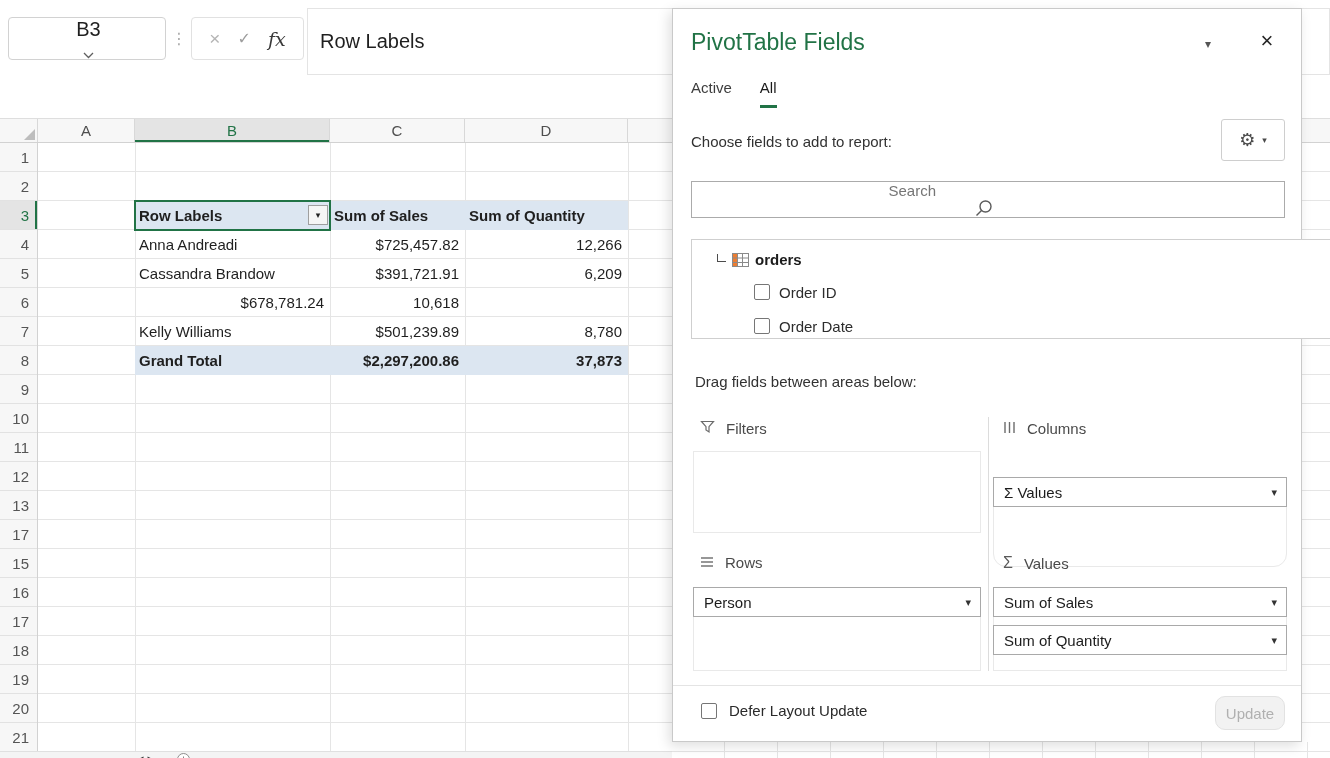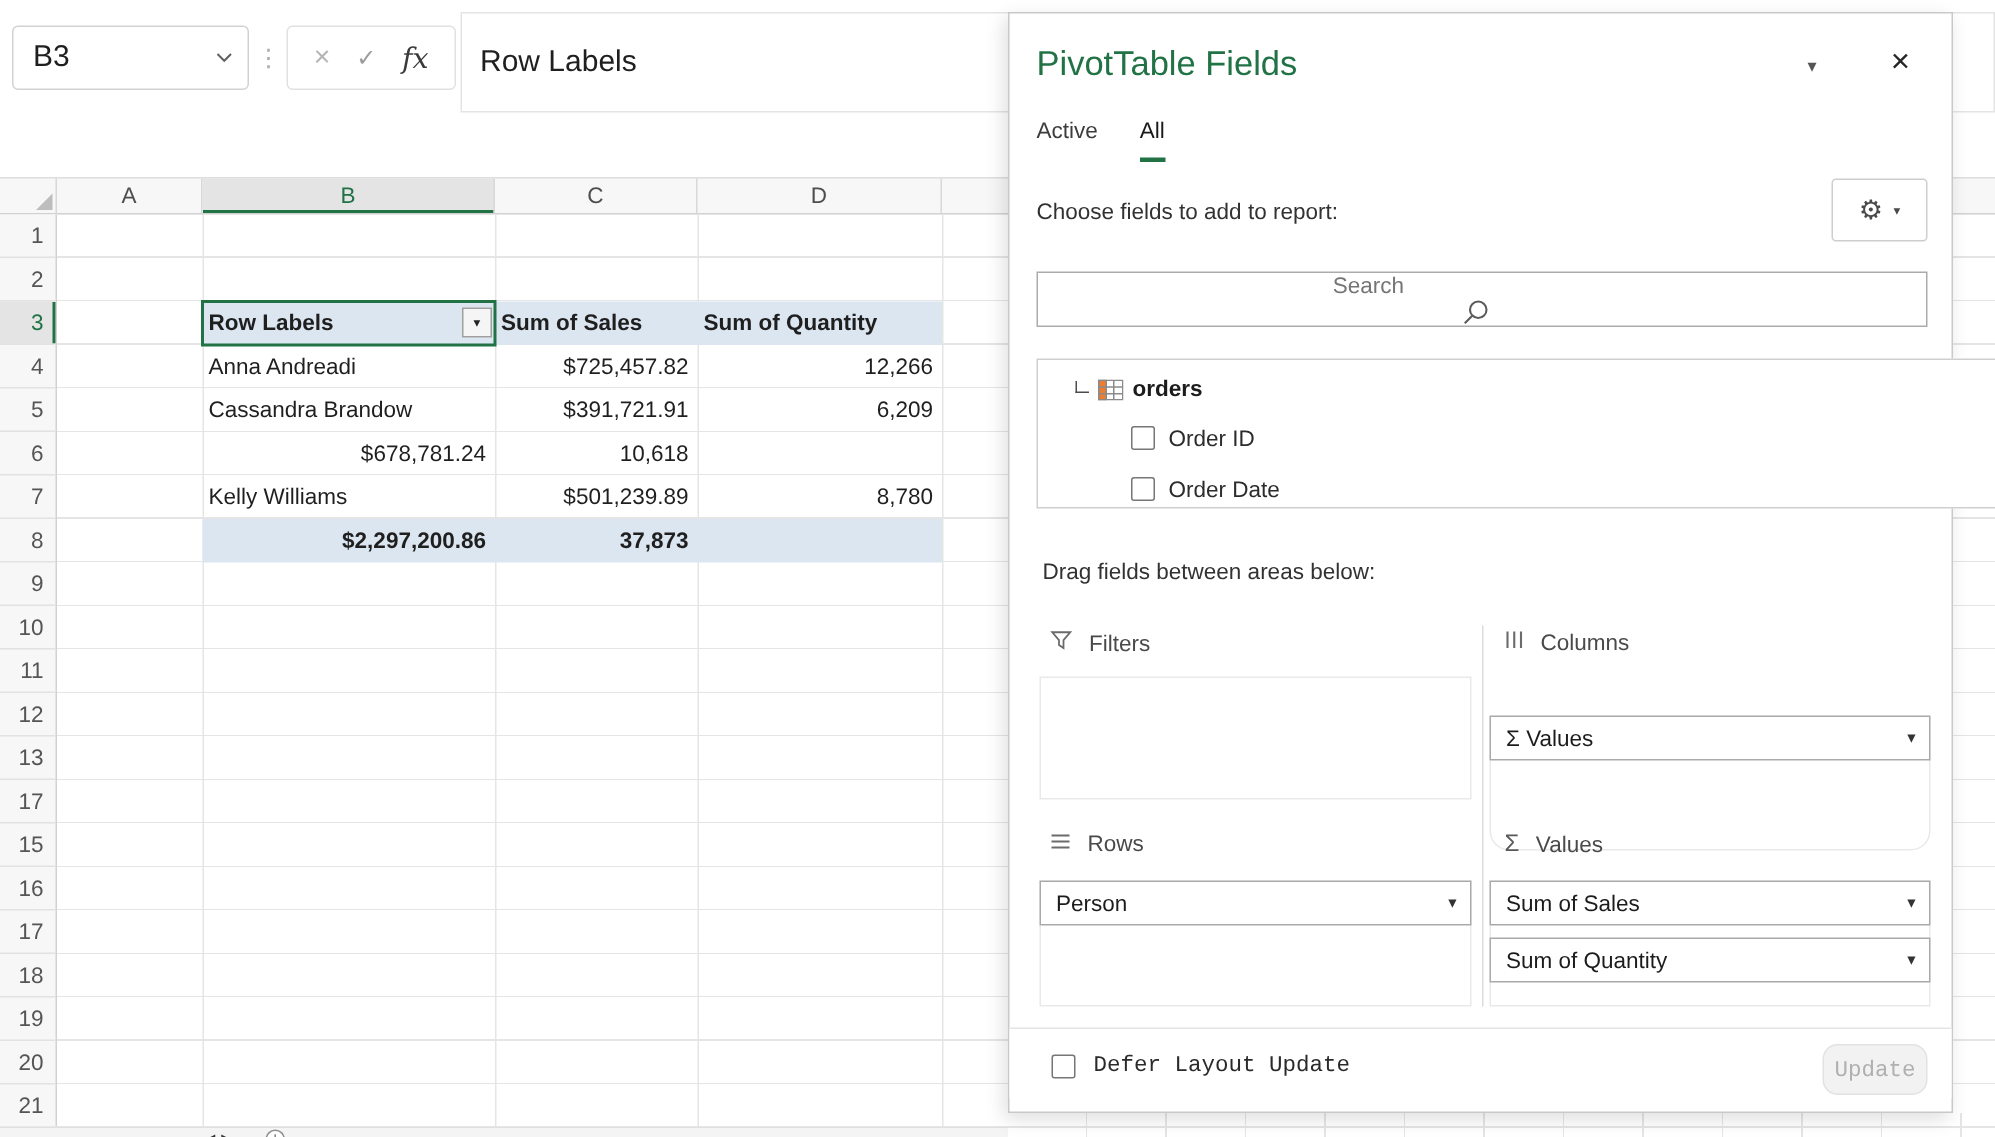--- a/index.html
+++ b/index.html
@@ -2,21 +2,21 @@
 <html style="--excel-green: #217346; --pivot-header-fill: #DCE6F1; --selected-header-fill: #E4E4E4; --table-icon-orange: #ED7D31;"><head>
 <meta charset="utf-8">
 <title>Excel — PivotTable Fields</title>
 <style>
   *{margin:0;padding:0;box-sizing:border-box;}
   body{font-family:"Liberation Sans","DejaVu Sans",sans-serif;color:#1f1f1f;background:#fff;}
   .app{position:relative;width:1330px;height:758px;overflow:hidden;background:#fff;}
 
   
   .topbar{position:absolute;left:0;top:0;width:1330px;height:118px;background:#fff;}
-  .name-box{position:absolute;left:8px;top:17px;width:158px;height:43px;border:1px solid #d2d2d2;border-radius:4px;background:#fff;display:flex;align-items:center;justify-content:space-between;padding:0 10px 0 13px;}
+  .name-box{position:absolute;left:8px;top:17px;width:158px;height:43px;border:1px solid #d2d2d2;border-radius:4px;background:#fff;display:flex;align-items:center;justify-content:space-between;padding:0 10px 0 13px;flex-direction:column;}
   .nb-val{font-size:20px;}
   .nb-chev{display:flex;align-items:center;}
   .drag-dots{position:absolute;left:169px;top:17px;width:20px;height:43px;display:flex;align-items:center;justify-content:center;color:#ababab;font-size:16px;}
   .fx-group{position:absolute;left:191px;top:17px;width:113px;height:43px;border:1px solid #e1e1e1;border-radius:4px;background:#fff;display:flex;align-items:center;justify-content:space-evenly;}
   .icon-cancel{color:#b5b5b5;font-size:19px;}
   .icon-enter{color:#9c9c9c;font-size:16px;}
   .icon-fx{font-family:"DejaVu Serif","Liberation Serif",serif;font-style:italic;font-size:19px;color:#3a3a3a;}
   .formula-box{position:absolute;left:307px;top:8px;width:1023px;height:67px;border:1px solid #e4e4e4;background:#fff;display:flex;align-items:center;padding-left:12px;font-size:20px;}
 
   
@@ -91,21 +91,21 @@
   .z-sigma{font-size:16px;color:#5a5a5a;}
   .divider-v{position:absolute;left:315px;top:408px;width:1px;height:254px;background:#dcdcdc;}
   .zb{position:absolute;background:#fff;border:1px solid #e9e9e9;}
   .zb-filters{left:20px;top:442px;width:288px;height:82px;}
   .zb-columns{left:320px;top:468px;width:294px;height:90px;border-radius:13px;}
   .zb-rows{left:20px;top:578px;width:288px;height:84px;}
   .zb-values{left:320px;top:578px;width:294px;height:84px;}
   .fitem{position:relative;height:30px;margin:0 -1px 8px -1px;border:1px solid #a9a9a9;background:#fff;display:flex;align-items:center;padding:0 28px 0 10px;font-size:15px;color:#1c1c1c;}
   .fitem:first-child{margin-top:-1px;}
   .fi-caret{position:absolute;right:9px;top:50%;transform:translateY(-50%);font-size:11px;color:#333;}
-  .p-bottom{position:absolute;left:0;top:676px;width:628px;height:47px;border-top:1px solid #e4e4e4;background:#fff;font-family:Liberation Mono, monospace;}
+  .p-bottom{position:absolute;left:0;top:676px;width:628px;height:47px;border-top:1px solid #e4e4e4;background:#fff;}
   .defer{position:absolute;left:28px;top:16px;display:flex;align-items:center;gap:12px;font-size:15px;color:#2a2a2a;}
   .update-btn{position:absolute;right:16px;top:10px;width:70px;height:34px;border:1px solid #e2e2e2;border-radius:10px;background:#f2f2f2;color:#b0b0b0;font-size:15px;display:flex;align-items:center;justify-content:center;}
 </style>
 </head>
 <body>
 
 <div class="app">
 
   <div class="topbar">
     <div class="name-box">
@@ -220,20 +220,21 @@
       </div>
 
       <div class="prow">
         <div class="pc">Kelly Williams</div>
         <div class="pc num">$501,239.89</div>
         <div class="pc num">8,780</div>
       </div>
 
   </div>
   <div class="grand">
+    <div class="pc">Grand Total</div>
     <div class="pc num">$2,297,200.86</div>
     <div class="pc num">37,873</div>
   </div>
 
   <div class="behind-cols"></div>
   <div class="tabs-strip">
     <span class="nav-glyph">◂▸</span>
     <span class="addsheet">
       <span>+</span>
     </span>

